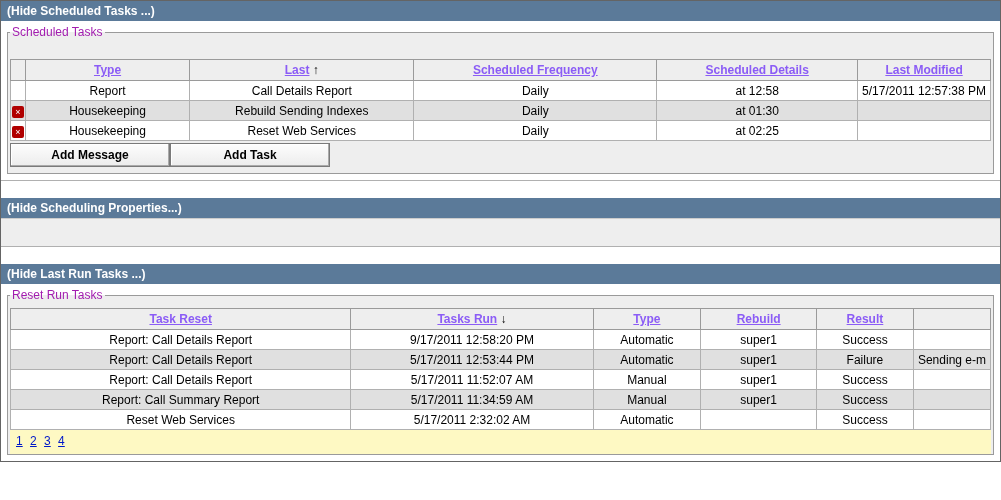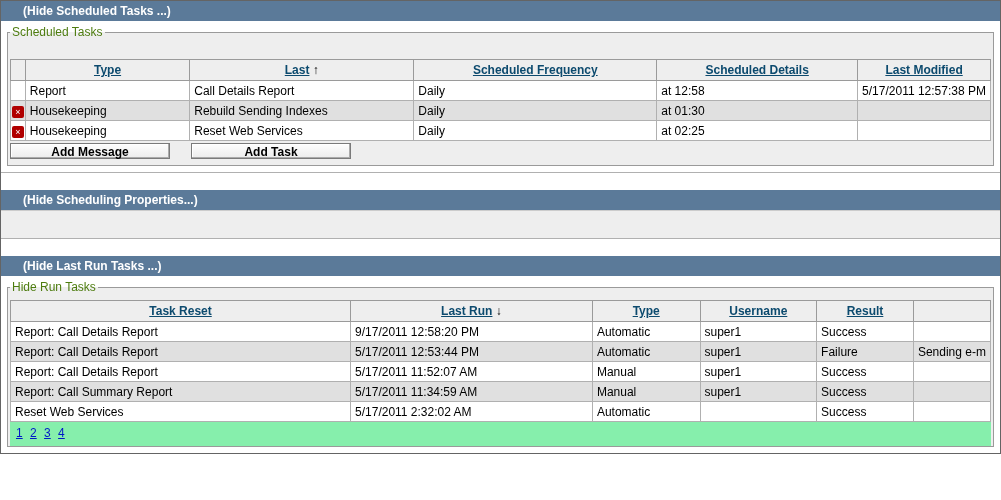--- a/index.html
+++ b/index.html
@@ -9,100 +9,101 @@
     font-size: 12px;
     background: #fff;
     color: #000;
     width: 1001px;
     border: 1px solid #646464;
   }
   .section-bar {
     background: #5b7a99;
     color: #fff;
     font-weight: bold;
-    padding: 3px 22px;
+    padding: 3px 6px;
     cursor: pointer;
     font-size: 12px;
   }
   .gap {
     height: 18px;
     background: #fff;
     border-top: 1px solid #b0b0b0;
   }
   fieldset {
     border: 1px solid #9a9a9a;
     margin: 4px 6px 6px 6px;
     padding: 6px 2px 4px 2px;
     background: #eeeeee;
   }
   legend {
     font-size: 12px;
-    color: #4d7c0f;
+    color: #a21caf;
     padding: 0 2px;
   }
   table {
     border-collapse: collapse;
     width: 100%;
     background: #fff;
   }
   thead th {
     background: #eeeeee;
     border: 1px solid #9a9a9a;
     padding: 3px 6px;
     font-weight: normal;
     font-size: 12px;
     text-align: center;
   }
   thead th .hdr {
     text-decoration: underline;
     font-weight: bold;
-    color: #0c4a6e;
+    color: #8b5cf6;
     cursor: pointer;
   }
   tbody td {
     border: 1px solid #b0b0b0;
     padding: 2px 4px;
     font-size: 12px;
     white-space: nowrap;
     overflow: hidden;
     text-overflow: clip;
     height: 20px;
+    text-align: center;
   }
   tbody tr.alt td { background: #e0e0e0; }
   .icon-cell { width: 15px; text-align: center; padding: 0; }
   .x-icon {
     display: inline-block;
     width: 12px; height: 12px;
     background: #b00000;
     color: #fff;
     font-size: 9px;
     line-height: 12px;
     text-align: center;
     border-radius: 2px;
     font-family: Arial, sans-serif;
   }
   .btnbar {
     background: #eeeeee;
     padding: 2px 0;
   }
   button.task-btn {
     width: 160px;
-    height: 16px;
+    height: 24px;
     background: linear-gradient(#fdfdfd, #ececec);
     border: 1px solid #7a7a7a;
     box-shadow: inset -1px -1px 0 #aaa, inset 1px 1px 0 #fff;
     font-weight: bold;
     font-family: inherit;
     font-size: 12px;
     cursor: pointer;
-    margin-right: 21px;
+    margin-right: 0;
   }
   .pager {
     padding: 4px 0 6px 4px;
-    background: #86efac;
+    background: #fef9c3;
     font-size: 12px;
   }
   .pager a {
     color: #0018c8;
     text-decoration: underline;
     margin: 0 2px;
     cursor: pointer;
   }
   .sort-arrow { font-weight: bold; }
   
@@ -182,36 +183,36 @@
 <div class="gap"></div>
 
 <div class="section-bar">(Hide Scheduling Properties...)</div>
 
 <div style="height:28px; background:#eeeeee; border-top:1px solid #ccc;"></div>
 <div class="gap"></div>
 
 <div class="section-bar">(Hide Last Run Tasks ...)</div>
 
 <fieldset style="padding-bottom:0;">
-  <legend>Hide Run Tasks</legend>
+  <legend>Reset Run Tasks</legend>
   <table>
     <colgroup>
       <col class="lr-c0">
         <col class="lr-c1">
         <col class="lr-c2">
         <col class="lr-c3">
         <col class="lr-c4">
         <col class="lr-c5">
     </colgroup>
     <thead>
       <tr>
         <th><span class="hdr">Task Reset</span></th>
-        <th><span class="hdr">Last Run</span> <span class="sort-arrow">↓</span></th>
+        <th><span class="hdr">Tasks Run</span> <span class="sort-arrow">↓</span></th>
         <th><span class="hdr">Type</span></th>
-        <th><span class="hdr">Username</span></th>
+        <th><span class="hdr">Rebuild</span></th>
         <th><span class="hdr">Result</span></th>
         <th></th>
       </tr>
     </thead>
     <tbody id="lastrun-body">
         <tr>
           <td>Report: Call Details Report</td>
           <td>9/17/2011 12:58:20 PM</td>
           <td>Automatic</td>
           <td>super1</td>

